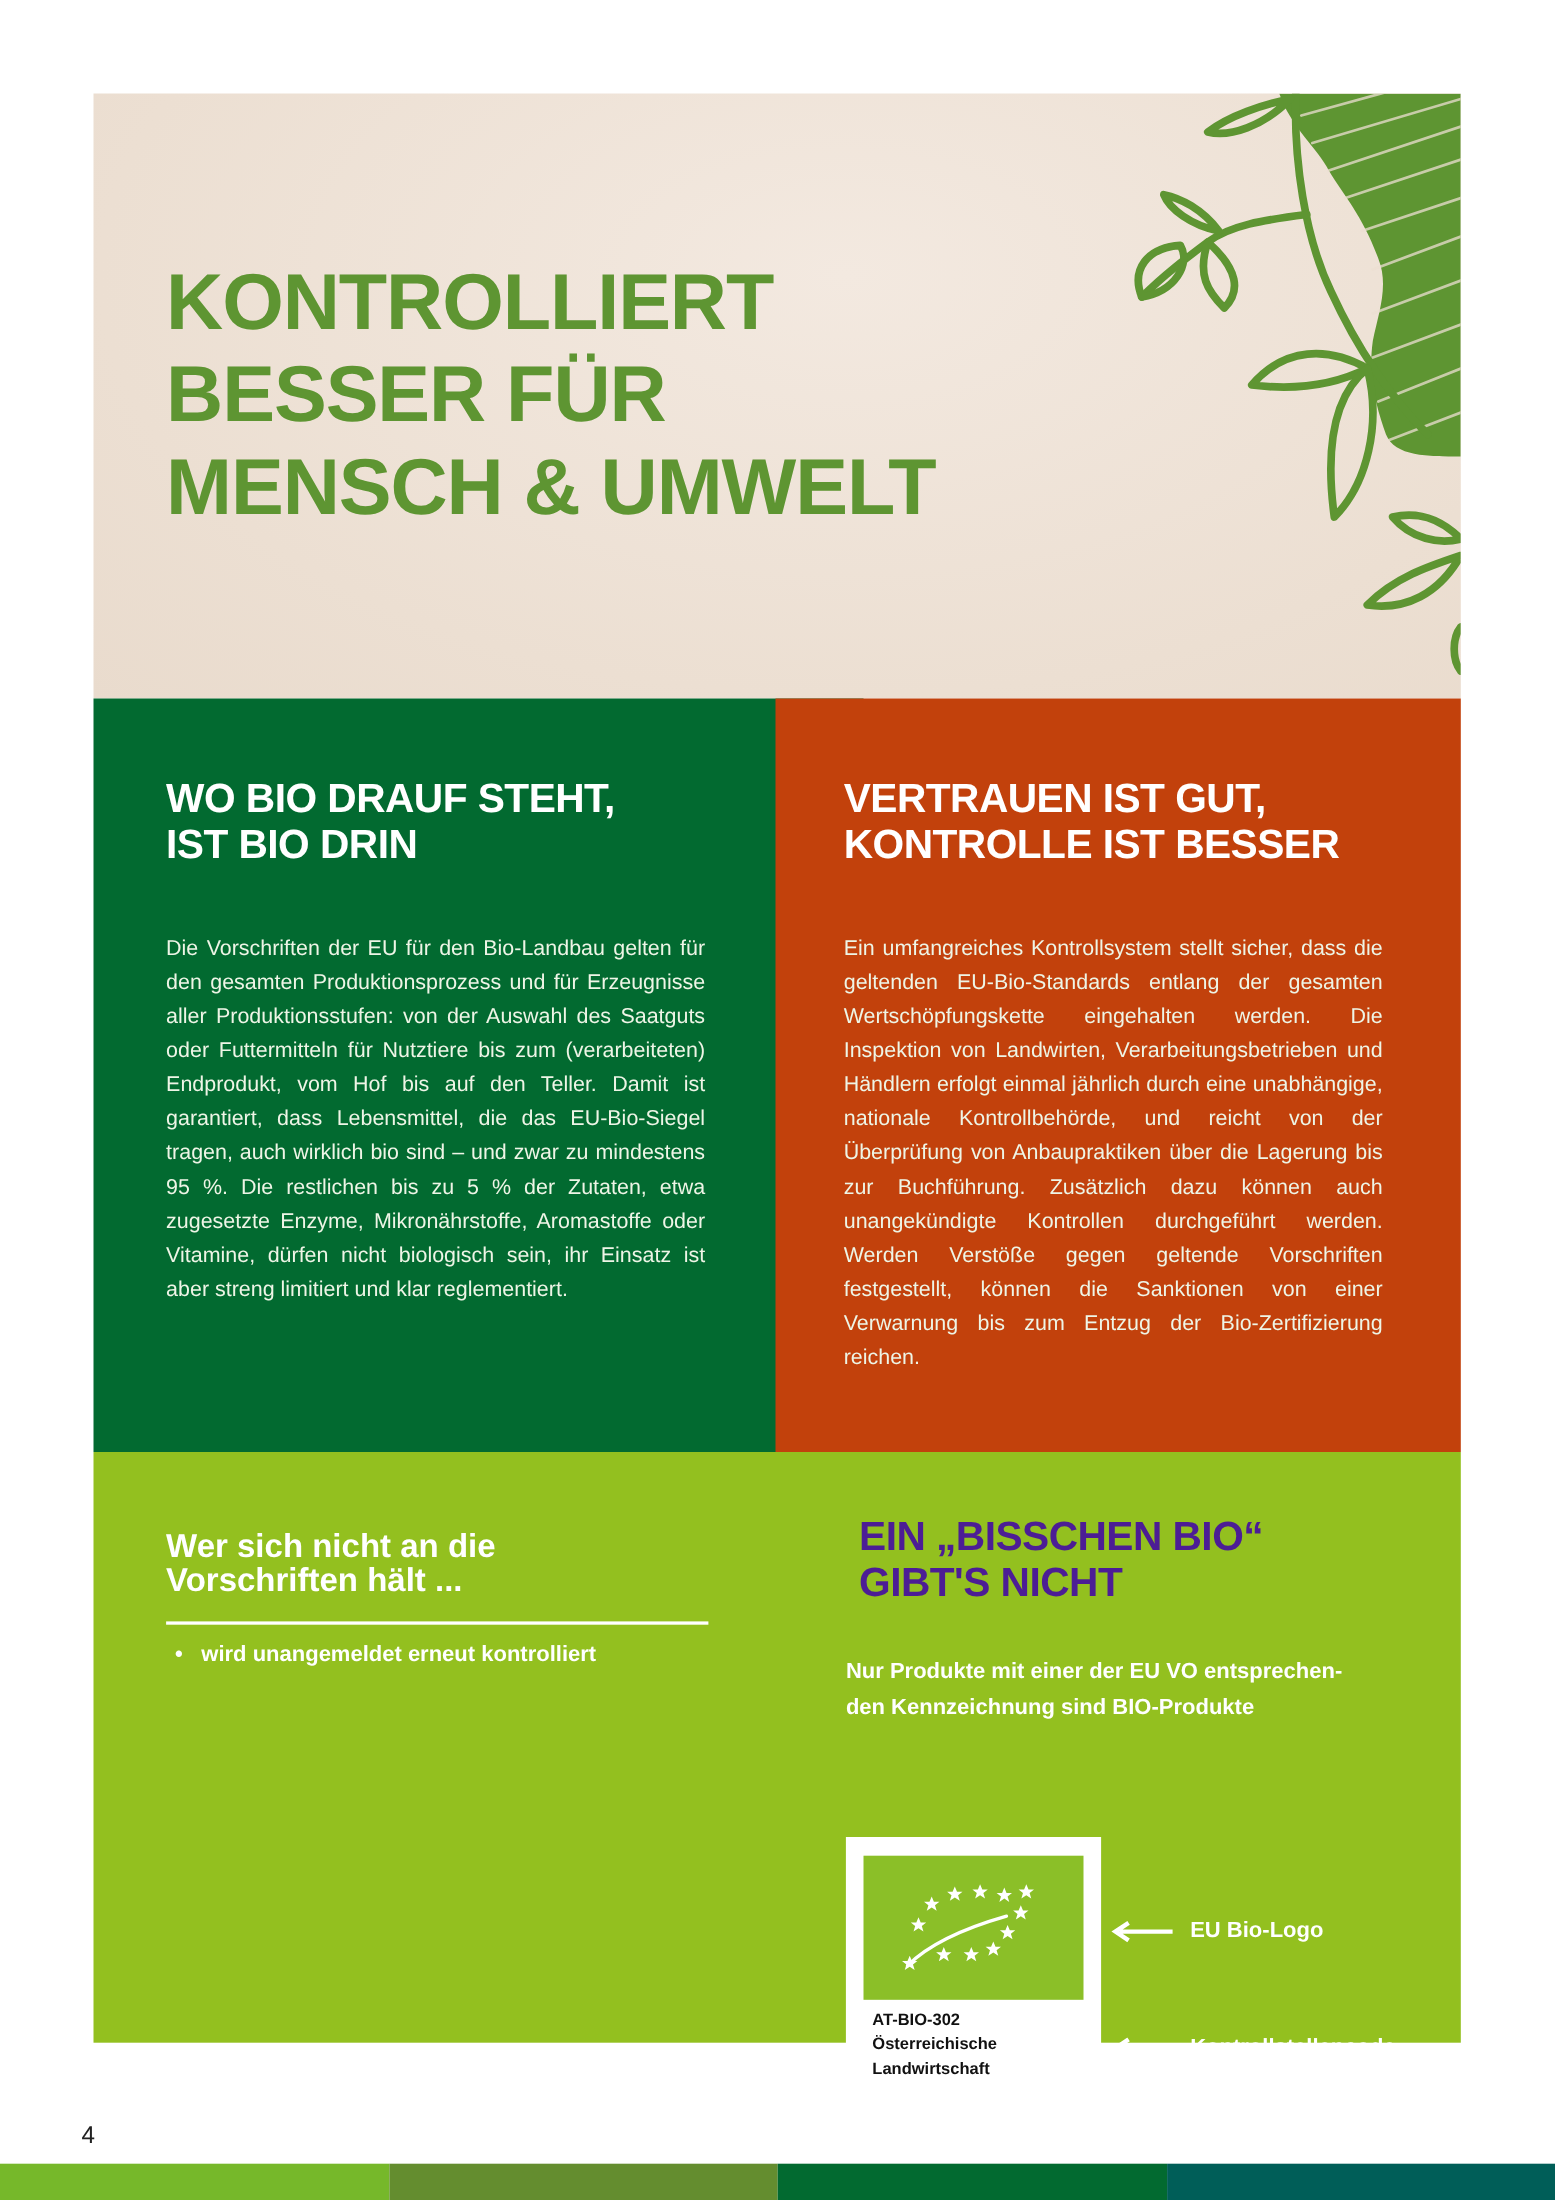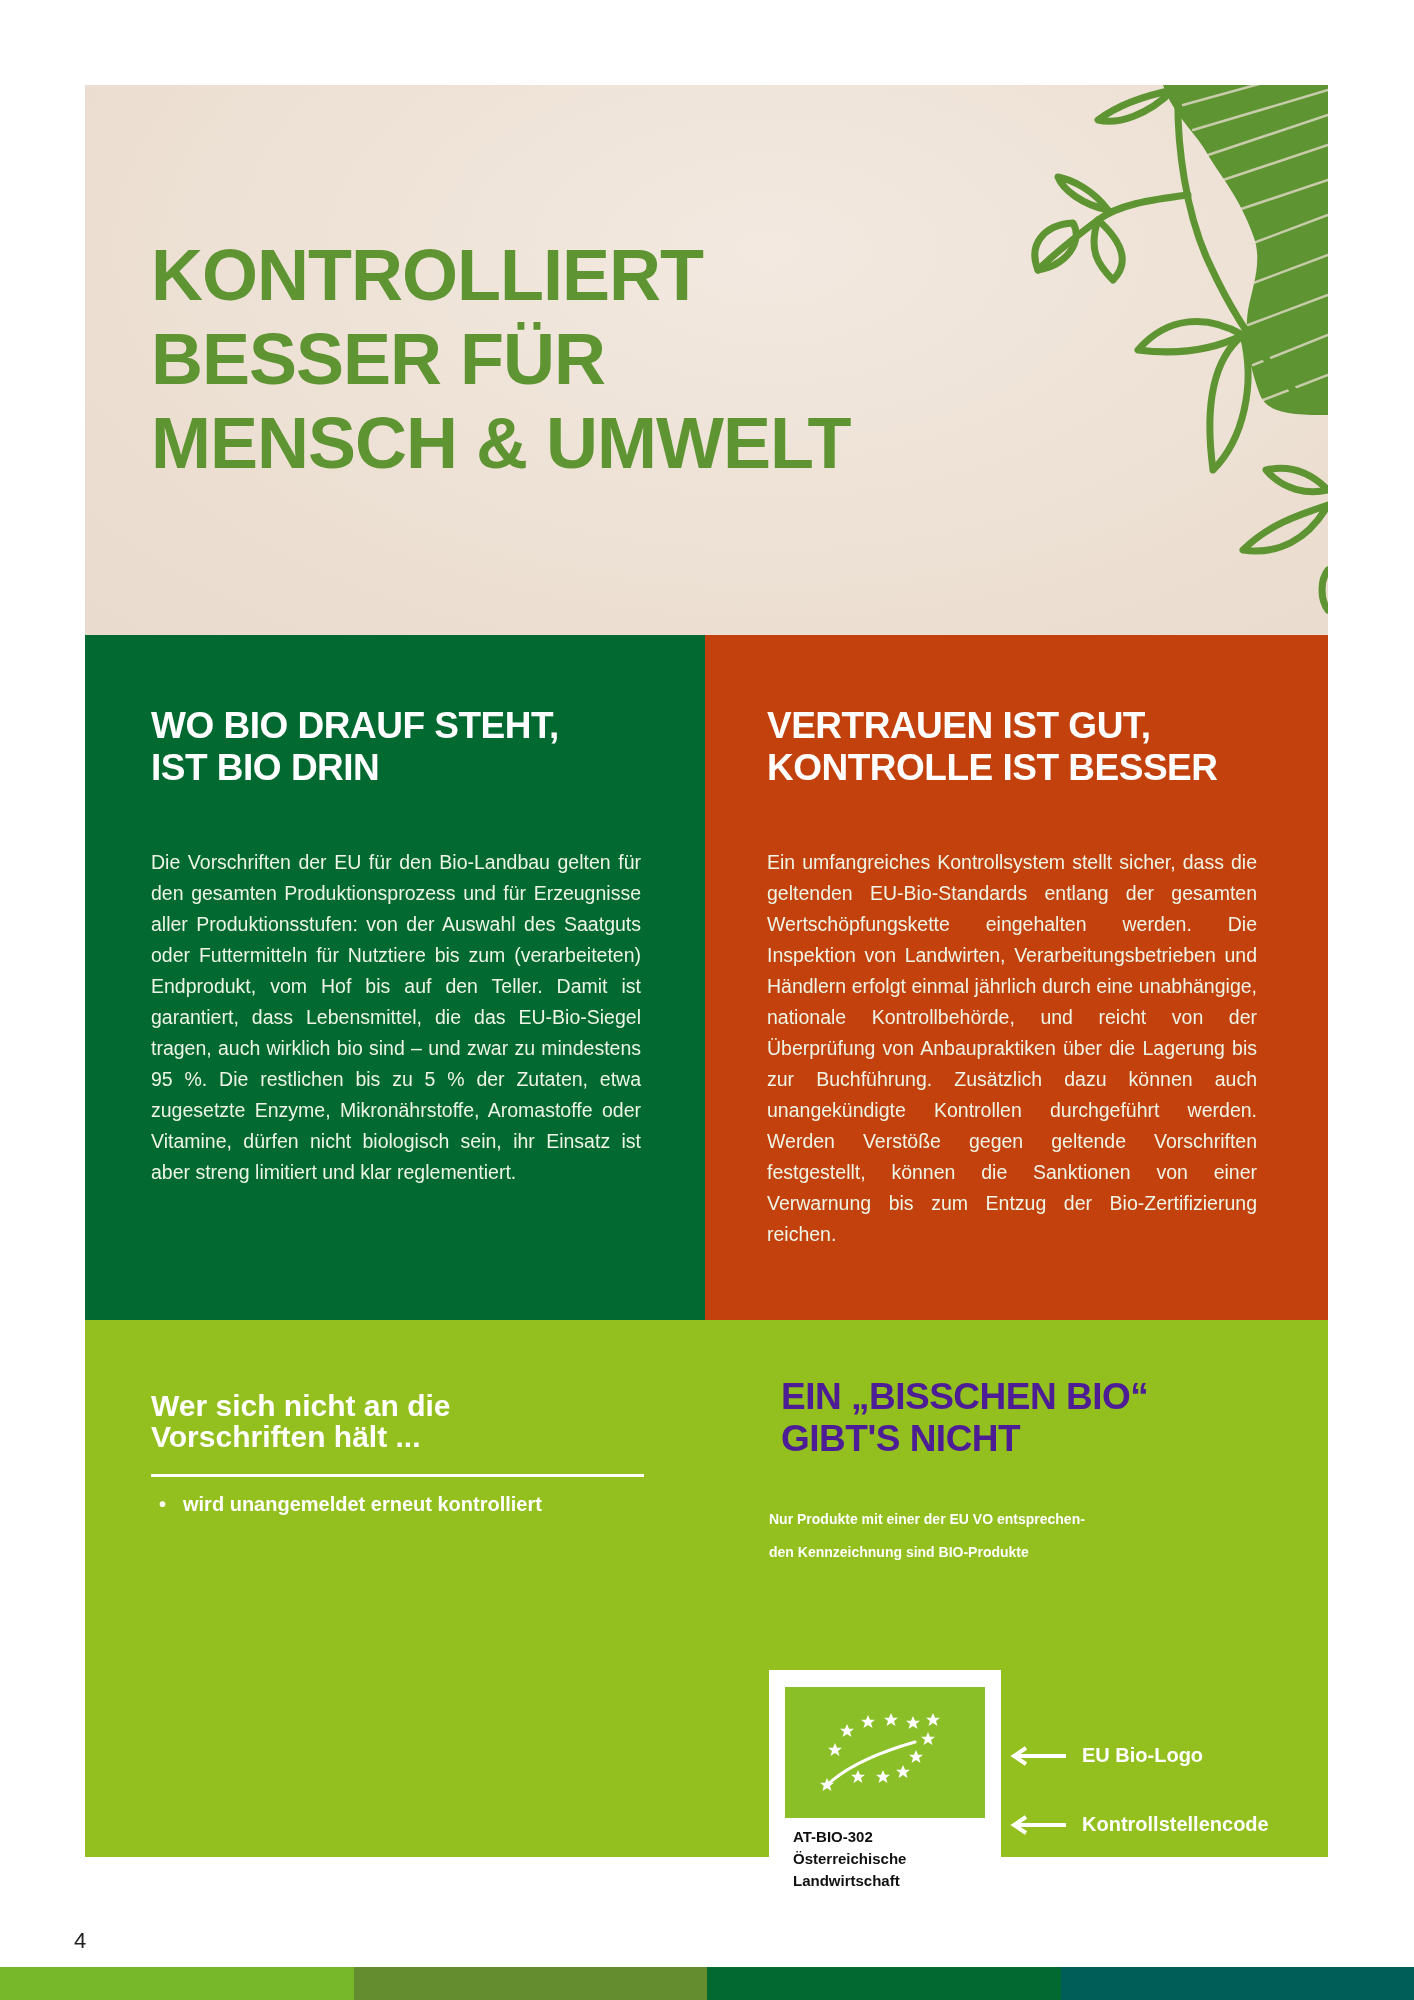--- a/index.html
+++ b/index.html
@@ -53,21 +53,21 @@
   .warn-list li::before {
     content:"\2022"; position:absolute; left:8px; top:0; color:#fff;
   }
   .bio-h {
     position:absolute; left:684px; top:44px; margin:12px; color:#4c1d95;
     font-weight:bold; font-size:37px; line-height:42px; letter-spacing:-0.5px;
   }
   .bio-h span { display:block; }
   .bio-sub {
     position:absolute; left:684px; top:183px; width:500px; margin:0; color:#fff;
-    font-weight:bold; font-size:14px; line-height:33px;
+    font-weight:bold; font-size:20px; line-height:33px;
   }
   .bio-sub span { display:block; }
   .label-box {
     position:absolute; left:684px; top:350px; width:232px; height:232px; background:#fff;
   }
   .eu-logo { position:absolute; left:16px; top:17px; width:200px; height:131px; background:#8bbf28; }
   .label-text {
     position:absolute; left:24px; top:156px; margin:0; color:#111;
     font-weight:bold; font-size:15px; line-height:22px;
   }
@@ -191,21 +191,21 @@
         <span>Landwirtschaft</span>
       </p>
     </div>
 
     <div class="callout" style="top:424px;">
       <svg class="arrow" viewBox="0 0 58 20">
           <path d="M56 10 H8 M16 2 L4 10 L16 18" stroke="#fff" stroke-width="4" fill="none" stroke-linejoin="miter"></path>
         </svg>
       <span class="txt">EU Bio-Logo</span>
     </div>
-    <div class="callout" style="top:493px;">
+    <div class="callout" style="top:530px;">
       <svg class="arrow" viewBox="0 0 58 20">
           <path d="M56 10 H8 M16 2 L4 10 L16 18" stroke="#fff" stroke-width="4" fill="none"></path>
         </svg>
       <span class="txt">Kontrollstellencode</span>
     </div>
     <div class="callout" style="top:557px;">
       <svg class="arrow" viewBox="0 0 58 20">
           <path d="M56 10 H8 M16 2 L4 10 L16 18" stroke="#fff" stroke-width="4" fill="none"></path>
         </svg>
       <span class="txt">Herkunftshinweis</span>

